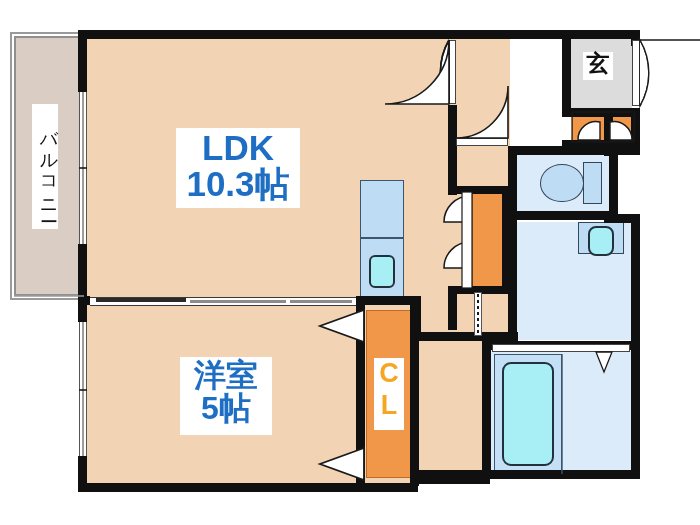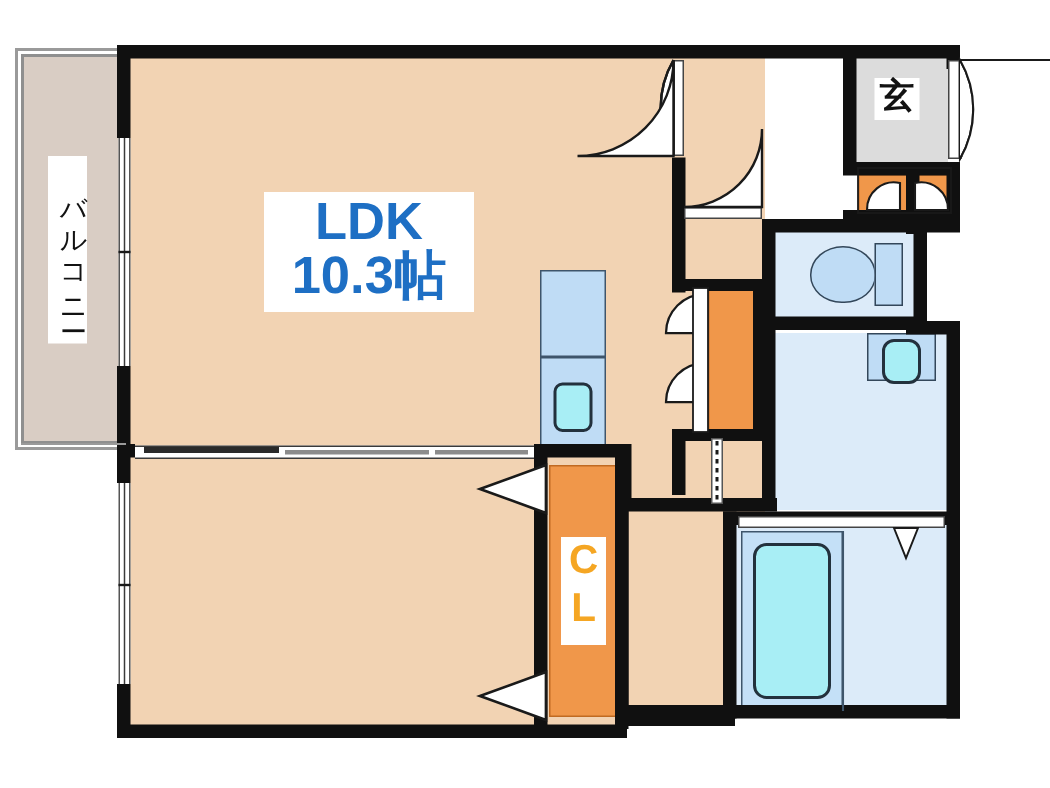--- a/index.html
+++ b/index.html
@@ -220,17 +220,19 @@
 
     <line x1="83" y1="92" x2="83" y2="244" stroke="#3a3a3a" stroke-width="1"></line>
     <line x1="79" y1="168" x2="87" y2="168" stroke="#1a1a1a" stroke-width="1.6"></line>
 
     <line x1="83" y1="322" x2="83" y2="456" stroke="#3a3a3a" stroke-width="1"></line>
     <line x1="79" y1="390" x2="87" y2="390" stroke="#1a1a1a" stroke-width="1.6"></line>
 
     <line x1="14" y1="296" x2="84" y2="296" stroke="#9a9a9a" stroke-width="1.4"></line>
   </svg>
 
-  <div class="abs lbl lbl-ldk" style="left:176px; top:128px; width:140px; height:80px;">LDK
+  <div class="abs lbl lbl-ldk" style="left:176px; top:128px; width:124px; height:80px;">LDK
 10.3帖</div>
 
+  <div class="abs lbl lbl-room" style="left:180px; top:357px; width:92px; height:78px;">洋室
+5帖</div>
 
 </div>
 
 </body></html>

